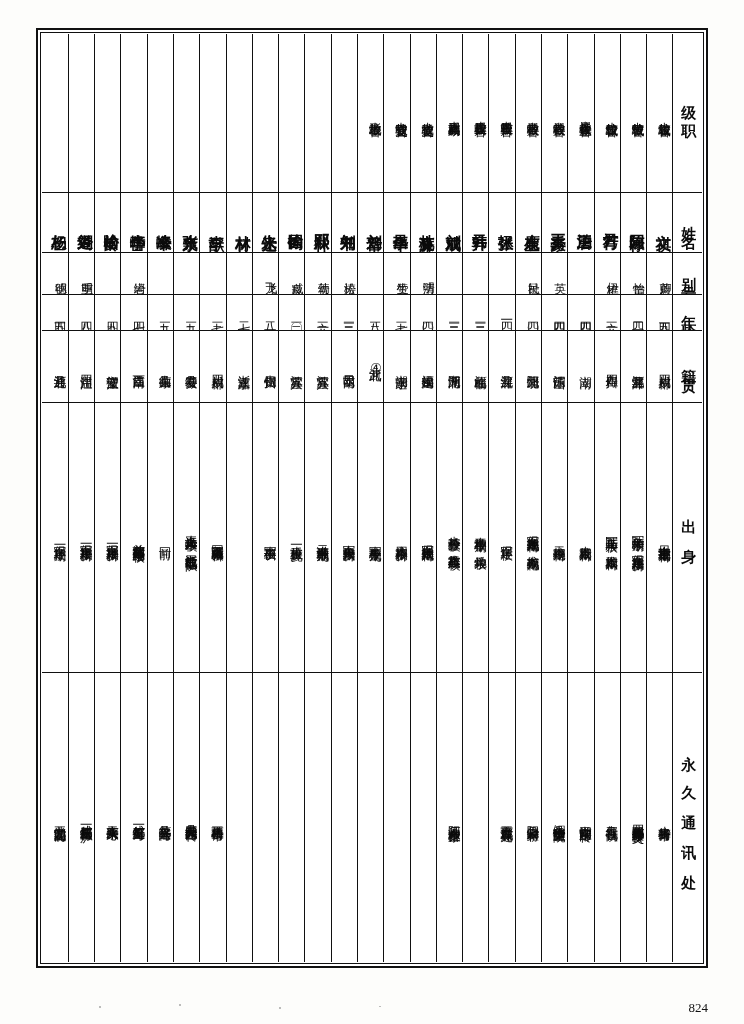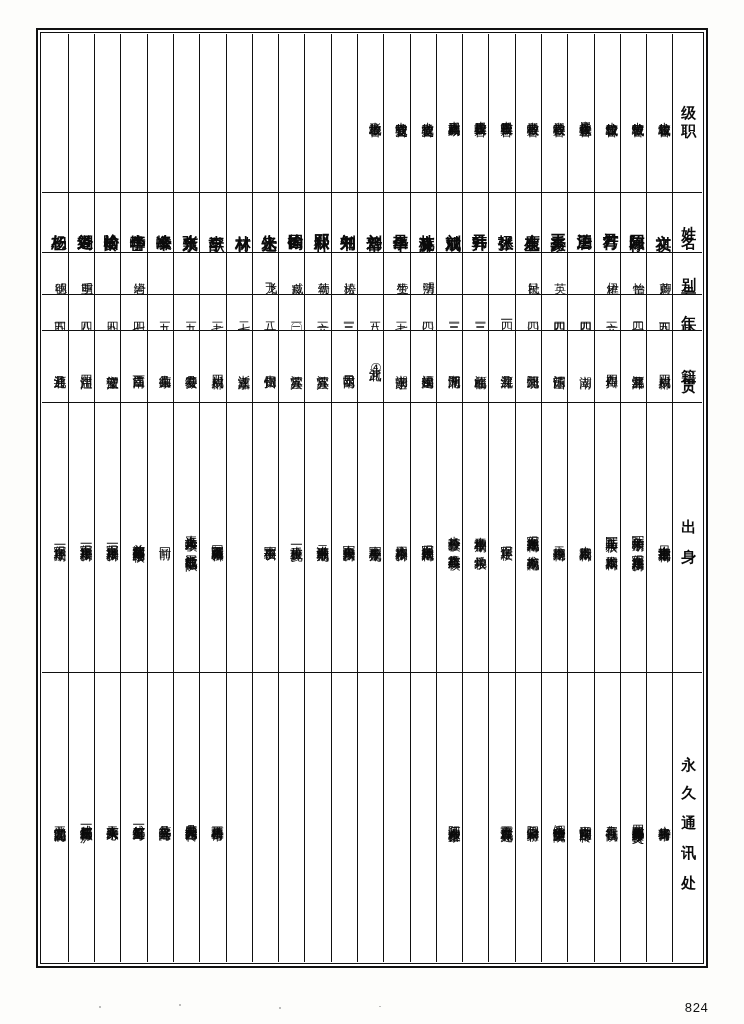--- a/index.html
+++ b/index.html
@@ -104,21 +104,21 @@
   .c-age    { font-size: 12.5px; }
   .c-origin { font-size: 12.5px; }
   .c-school { font-size: 12.5px; }
   .c-addr   { font-size: 12.5px; }
 
   #page-number {
     position: absolute;
     right: 36px;
     bottom: 8px;
     font-size: 13px;
-    font-family: Liberation Mono, monospace;
+    font-family: Liberation Serif, serif;
     color: #111;
   }
   
   .speckle {
     position: absolute;
     bottom: 14px;
     left: 60px;
     width: 400px;
     height: 6px;
     opacity: 0.25;

